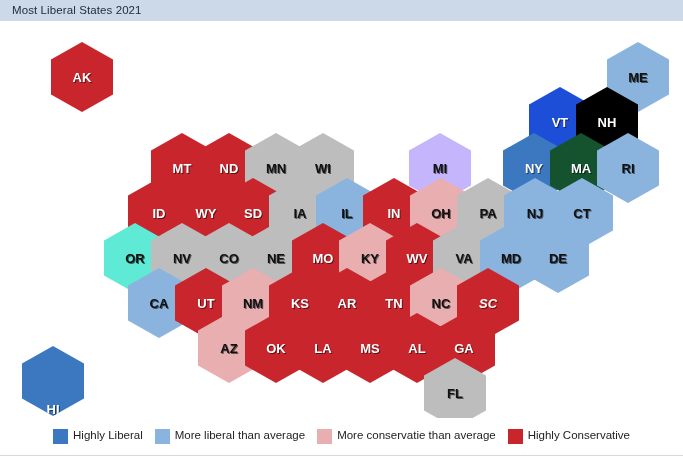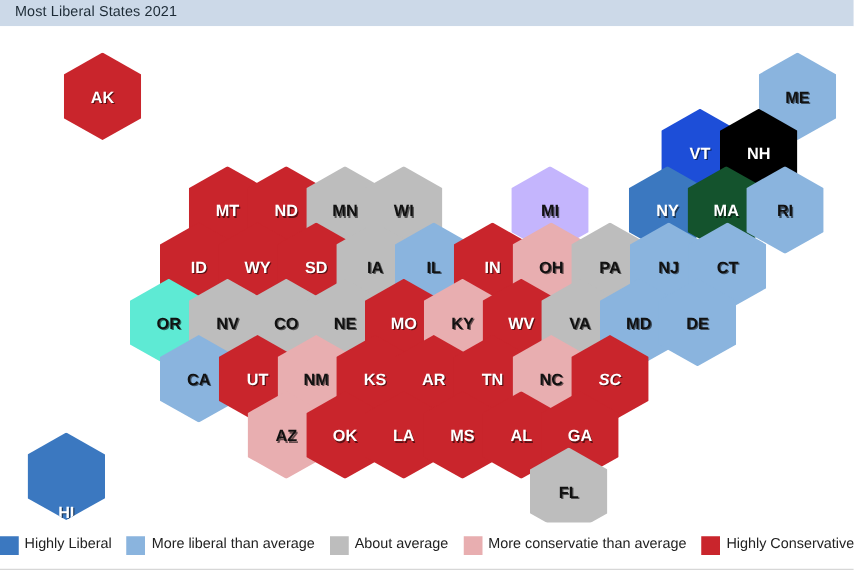--- a/index.html
+++ b/index.html
@@ -263,24 +263,20 @@
   <div id="legend">
       <div class="legend-item">
         <span class="legend-swatch" style="background: rgb(59, 120, 192);"></span>
         <span class="legend-label">Highly Liberal</span>
       </div>
       <div class="legend-item">
         <span class="legend-swatch" style="background: rgb(138, 180, 222);"></span>
         <span class="legend-label">More liberal than average</span>
       </div>
       <div class="legend-item">
-        <span class="legend-swatch" style="background: rgb(189, 189, 189);"></span>
-        <span class="legend-label">About average</span>
-      </div>
-      <div class="legend-item">
         <span class="legend-swatch" style="background: rgb(232, 174, 176);"></span>
         <span class="legend-label">More conservatie than average</span>
       </div>
       <div class="legend-item">
         <span class="legend-swatch" style="background: rgb(201, 37, 44);"></span>
         <span class="legend-label">Highly Conservative</span>
       </div>
     </div>
 
 </div>

